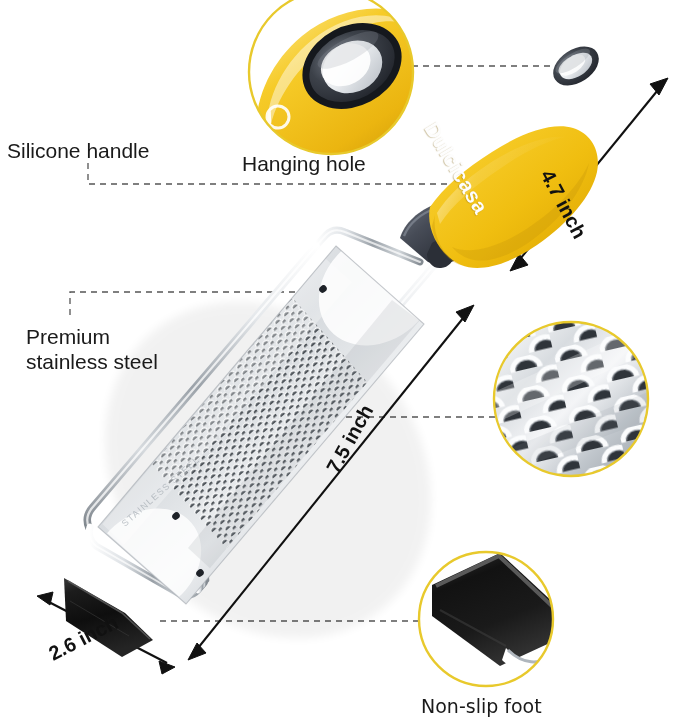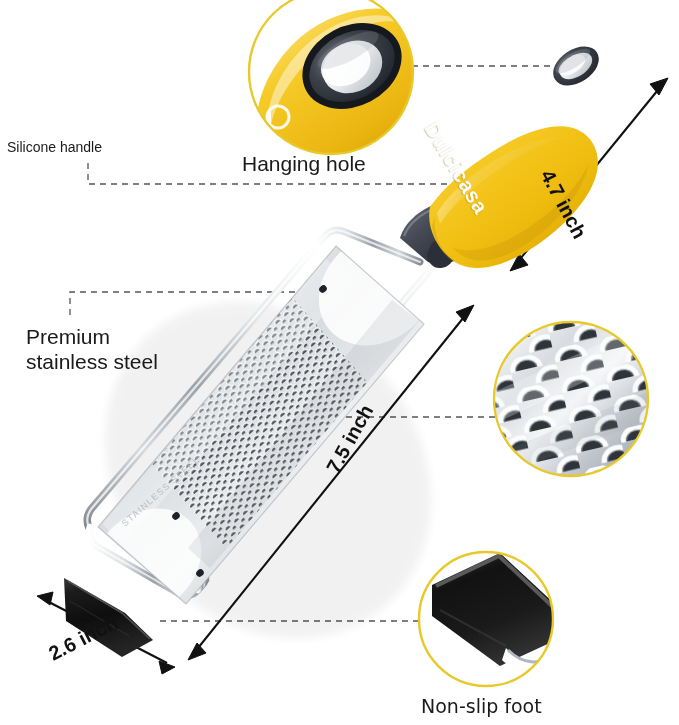--- a/index.html
+++ b/index.html
@@ -6,21 +6,21 @@
   body{
     width:679px;height:725px;position:relative;overflow:hidden;
     font-family:"Liberation Sans", sans-serif;
     -webkit-font-smoothing:antialiased;
   }
   #stage{position:absolute;inset:0;width:679px;height:725px;background:#ffffff;}
   #art{position:absolute;left:0;top:0;width:679px;height:725px;}
   .lbl{position:absolute;color:#1a1a1a;white-space:pre;line-height:1.18;}
   .lbl-lib{font-family:"Liberation Sans", sans-serif;}
   .lbl-dv{font-family:"DejaVu Sans", sans-serif;}
-  .lbl-silicone{left:7px;top:139px;font-size:14px;}
+  .lbl-silicone{left:7px;top:139px;font-size:21px;}
   .lbl-hanging{left:242px;top:152px;font-size:21px;}
   .lbl-premium{left:26px;top:325px;font-size:21px;}
   .lbl-blade{left:447px;top:478px;font-size:19px;text-align:center;width:232px;}
   .lbl-nonslip{left:421px;top:695px;font-size:19px;}
   .dim{position:absolute;color:#111;font-weight:bold;white-space:nowrap;
        font-family:"Liberation Sans", sans-serif;}
   .dim-47{left:556px;top:166px;font-size:20px;transform:rotate(62deg);transform-origin:left top;}
   .dim-75{left:322px;top:466px;font-size:20px;transform:rotate(-61deg);transform-origin:left top;}
   .dim-26{left:45px;top:645px;font-size:20px;transform:rotate(-27deg);transform-origin:left top;}
   .brand{position:absolute;left:440px;top:118px;font-size:21px;font-weight:bold;

